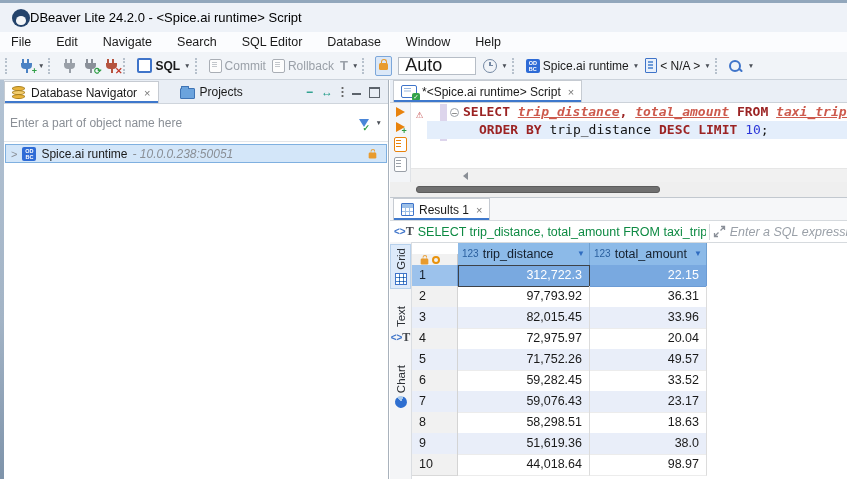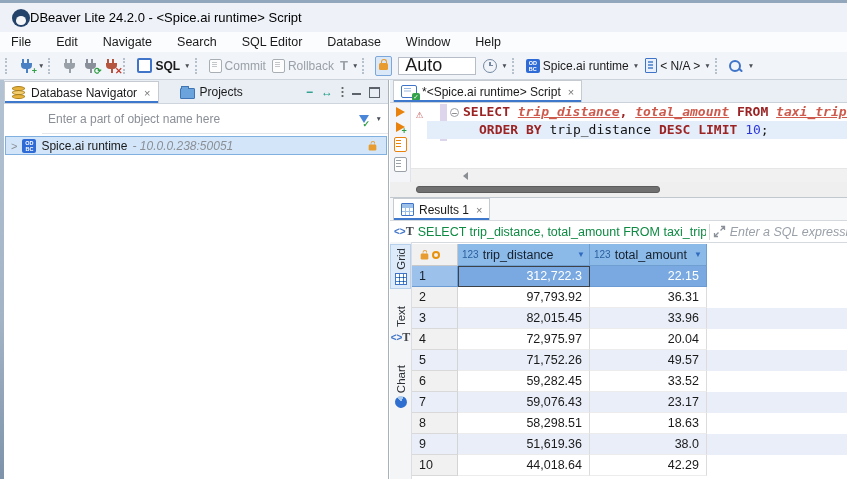--- a/index.html
+++ b/index.html
@@ -61,21 +61,21 @@
   .close-x{color:#777;font-size:11px;margin-left:2px;}
   .dbstack{width:14px;height:13px;position:relative;display:inline-block;}
   .dbstack i{position:absolute;left:0;width:13px;height:5px;border-radius:50%;background:#e8b33c;border:1px solid #a87f1e;box-sizing:border-box;display:block;}
   .dbstack i:nth-child(1){top:0;} .dbstack i:nth-child(2){top:4px;background:#f3cd6e;} .dbstack i:nth-child(3){top:8px;}
   .folder{width:13px;height:9px;background:#6ba3dd;border:1px solid #3f74b5;border-radius:1px;position:relative;display:inline-block;margin-top:3px;}
   .folder:before{content:"";position:absolute;left:0;top:-3px;width:6px;height:2px;background:#6ba3dd;border:1px solid #3f74b5;border-bottom:none;border-radius:1px 1px 0 0;}
   .nav-ctrl{margin-left:auto;display:flex;align-items:center;gap:8px;padding:0 8px 4px 0;color:#1d9a86;}
   .mini-min{width:9px;height:4px;border-bottom:2px solid #5c636b;display:inline-block;}
   .mini-max{width:9px;height:8px;border:1.5px solid #5c636b;border-top-width:2.5px;display:inline-block;}
   .dots{display:inline-block;width:3px;height:12px;background:radial-gradient(circle,#666 1px,transparent 1.2px);background-size:3px 4px;}
-  .nav-filter{height:30px;border-bottom:1px solid #e3e6ea;display:flex;align-items:center;padding:0 6px;box-sizing:border-box;margin-left:38px;}
+  .nav-filter{height:38px;border-bottom:1px solid #e3e6ea;display:flex;align-items:center;padding:0 6px;box-sizing:border-box;}
   .filter-ph{color:#8a8f96;font-size:12px;flex:1;}
   .funnel{width:0;height:0;border-left:5.5px solid transparent;border-right:5.5px solid transparent;border-top:8px solid #4a86d8;position:relative;display:inline-block;}
   .funnel:after{content:"✓";position:absolute;left:-1px;top:-4px;color:#2f9e44;font-size:9px;font-weight:bold;}
   .tree-row{margin:2px 1px 0 1px;height:19px;background:#d3e6f9;border:1px solid #7fb0e0;box-sizing:border-box;
             display:flex;align-items:center;gap:5px;padding:0 5px;font-size:12px;}
   .chev{color:#8a8f96;font-size:11px;}
   .tree-detail{color:#8a8f96;font-style:italic;}
   
   .ed-tabbar{position:absolute;left:390px;top:80px;width:457px;height:23px;background:#eaeff6;
              border-bottom:1px solid #ccd2d9;box-sizing:border-box;display:flex;align-items:flex-end;}
@@ -121,21 +121,21 @@
   .vtabs{position:absolute;left:0;top:44px;width:22px;height:238px;background:#f4f5f7;border-right:1px solid #dadde1;box-sizing:border-box;
          display:flex;flex-direction:column;align-items:center;padding-top:2px;gap:14px;}
   .vtab{display:flex;flex-direction:column;align-items:center;gap:3px;padding:3px 0;width:21px;}
   .vtab .lbl{writing-mode:vertical-rl;transform:rotate(180deg);font-size:11.5px;color:#2b2f35;}
   .vtab.sel{background:#ddeafa;border:1px solid #b7d1ec;box-sizing:border-box;}
   .gridico{width:12px;height:12px;border:1px solid #3f74c9;box-sizing:border-box;
            background:repeating-linear-gradient(90deg,#fff 0 3px,#4a86c8 3px 4px),repeating-linear-gradient(#fff 0 3px,#4a86c8 3px 4px);background-blend-mode:multiply;}
   .pie{width:12px;height:12px;border-radius:50%;background:conic-gradient(#a9c9ec 0 18%,#2f6fd0 18% 100%);transform:rotate(-40deg);}
   
   .grid{position:absolute;left:22px;top:46px;right:0;bottom:0;font-size:12.5px;}
-  .grow{display:flex;height:21px;line-height:21px;}
+  .grow{display:flex;height:21px;line-height:21px;align-items:flex-end;}
   .grow.header{height:22px;line-height:22px;}
   .cell{box-sizing:border-box;border-right:1px solid #dcdcdc;border-bottom:1px solid #ececec;overflow:hidden;white-space:nowrap;}
   .numcell{width:46px;background:#f1f1f1;border-right:1px solid #d4d4d4;border-bottom:1px solid #d9d9d9;padding-left:7px;}
   .c1{width:132px;text-align:right;padding-right:7px;}
   .c2{width:117px;text-align:right;padding-right:7px;}
   .fill{flex:1;border-bottom:none;border-right:none;}
   .header .corner{width:46px;background:#f1f1f1;border-right:1px solid #c9c9c9;border-bottom:1px solid #c9c9c9;
                   display:flex;align-items:center;gap:3px;padding-left:8px;box-sizing:border-box;}
   .hcell{background:#8cbae8;border-right:1px solid #6f9fd0;border-bottom:1px solid #6f9fd0;box-sizing:border-box;
          display:flex;align-items:center;padding:0 4px;gap:4px;color:#15202e;}
@@ -415,18 +415,18 @@
         </div>
         <div class="grow alt">
           <span class="numcell cell">9</span>
           <span class="cell c1">51,619.36</span>
           <span class="cell c2">38.0</span>
           <span class="cell fill"></span>
         </div>
         <div class="grow">
           <span class="numcell cell">10</span>
           <span class="cell c1">44,018.64</span>
-          <span class="cell c2">42.29</span>
+          <span class="cell c2">98.97</span>
           <span class="cell fill"></span>
         </div>
       </div>
   </div>
 </div>
 
 </body></html>

